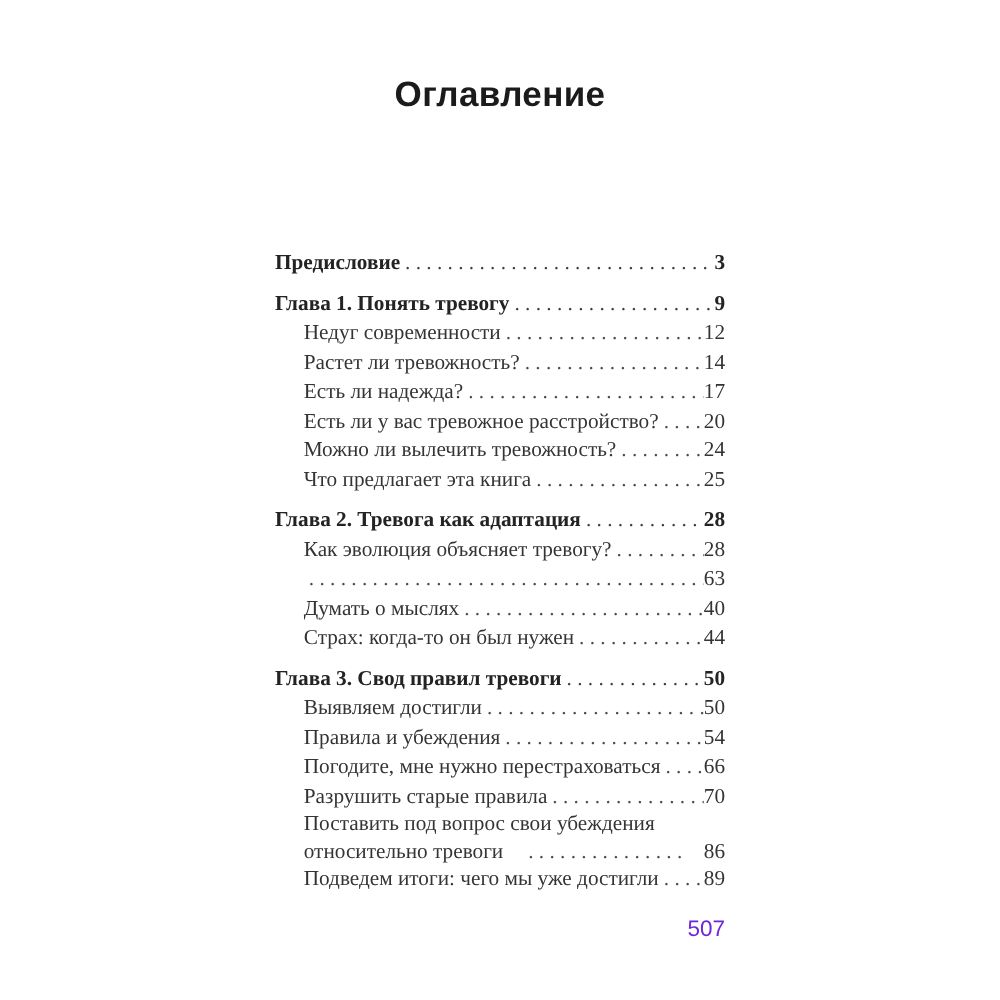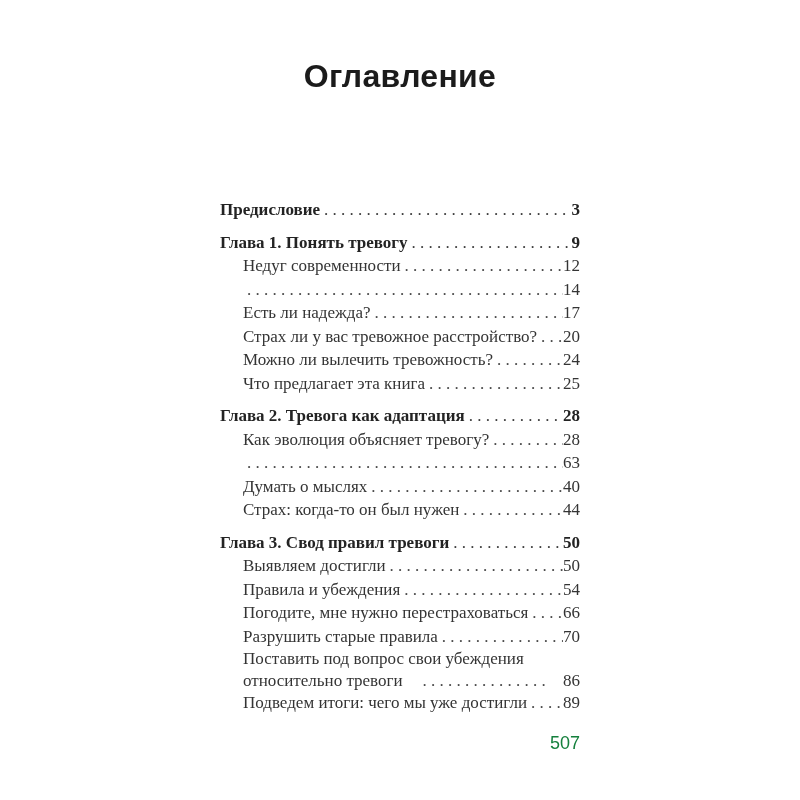--- a/index.html
+++ b/index.html
@@ -14,21 +14,21 @@
     overflow: hidden;
   }
   .page-title {
     position: absolute;
     top: 58px;
     left: 0;
     width: 800px;
     text-align: center;
     font-family: "Liberation Sans", "DejaVu Sans", sans-serif;
     font-weight: 700;
-    font-size: 32px;
+    font-size: 28px;
     line-height: 36px;
     color: #1b1b1b;
     letter-spacing: 0.3px;
   }
   .toc {
     position: absolute;
     left: 220px;
     top: 198px;
     width: 360px;
     font-family: "Liberation Serif", "DejaVu Serif", serif;
@@ -62,21 +62,21 @@
   .entry.chapter .leader { color: #3d3d3d; }
   .pagenum { white-space: nowrap; }
   .entry.chapter .pagenum { margin-left: 3px; }
   .folio {
     position: absolute;
     top: 733px;
     right: 220px;
     font-family: "Liberation Sans", "DejaVu Sans", sans-serif;
     font-size: 18px;
     line-height: 20px;
-    color: #15803d;
+    color: #6d28d9;
   }
 </style>
 </head>
 <body>
 
 <div class="page-title">Оглавление</div>
 
 <div class="toc">
     <div class="entry chapter">
       <div class="line">
@@ -94,34 +94,35 @@
     </div>
     <div class="entry sub">
       <div class="line">
         <span class="label">Недуг современности</span>
         <span class="leader">. . . . . . . . . . . . . . . . . . . . . . . . . . . . . . . . . . . . . . . . . . . . . . . . . . . . . . . . . . . . </span>
         <span class="pagenum">12</span>
       </div>
     </div>
     <div class="entry sub">
       <div class="line">
+        <span class="label">Растет ли тревожность?</span>
         <span class="leader">. . . . . . . . . . . . . . . . . . . . . . . . . . . . . . . . . . . . . . . . . . . . . . . . . . . . . . . . . . . . </span>
         <span class="pagenum">14</span>
       </div>
     </div>
     <div class="entry sub">
       <div class="line">
         <span class="label">Есть ли надежда?</span>
         <span class="leader">. . . . . . . . . . . . . . . . . . . . . . . . . . . . . . . . . . . . . . . . . . . . . . . . . . . . . . . . . . . . </span>
         <span class="pagenum">17</span>
       </div>
     </div>
     <div class="entry sub">
       <div class="line">
-        <span class="label">Страх ли у вас тревожное расстройство?</span>
+        <span class="label">Есть ли у вас тревожное расстройство?</span>
         <span class="leader">. . . . . . . . . . . . . . . . . . . . . . . . . . . . . . . . . . . . . . . . . . . . . . . . . . . . . . . . . . . . </span>
         <span class="pagenum">20</span>
       </div>
     </div>
     <div class="entry sub">
       <div class="line">
         <span class="label">Можно ли вылечить тревожность?</span>
         <span class="leader">. . . . . . . . . . . . . . . . . . . . . . . . . . . . . . . . . . . . . . . . . . . . . . . . . . . . . . . . . . . . </span>
         <span class="pagenum">24</span>
       </div>

